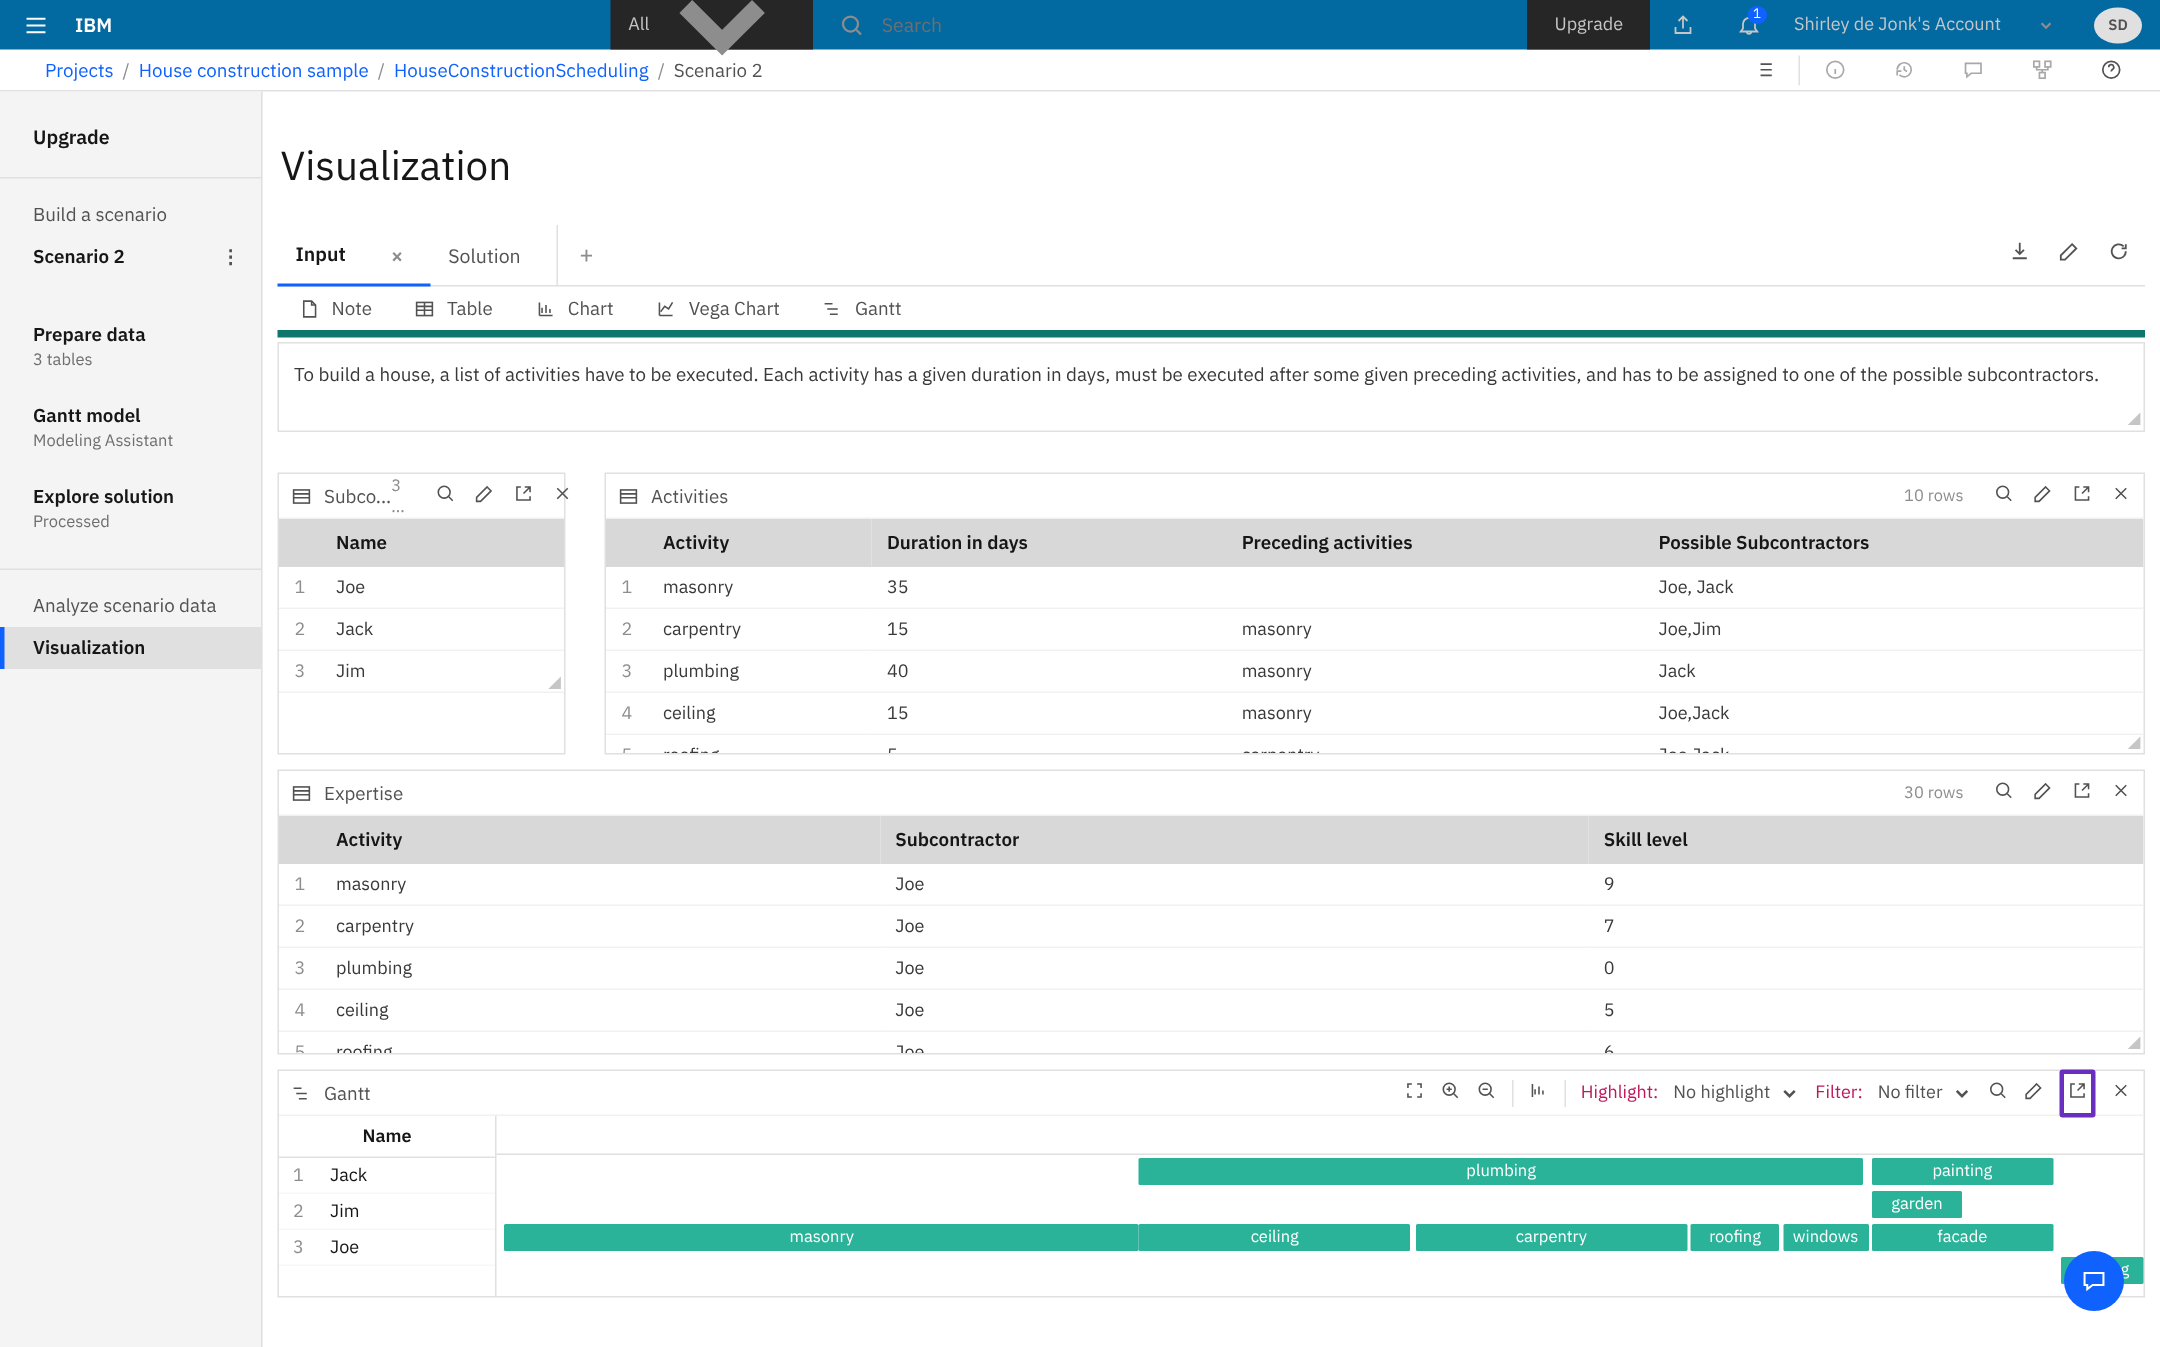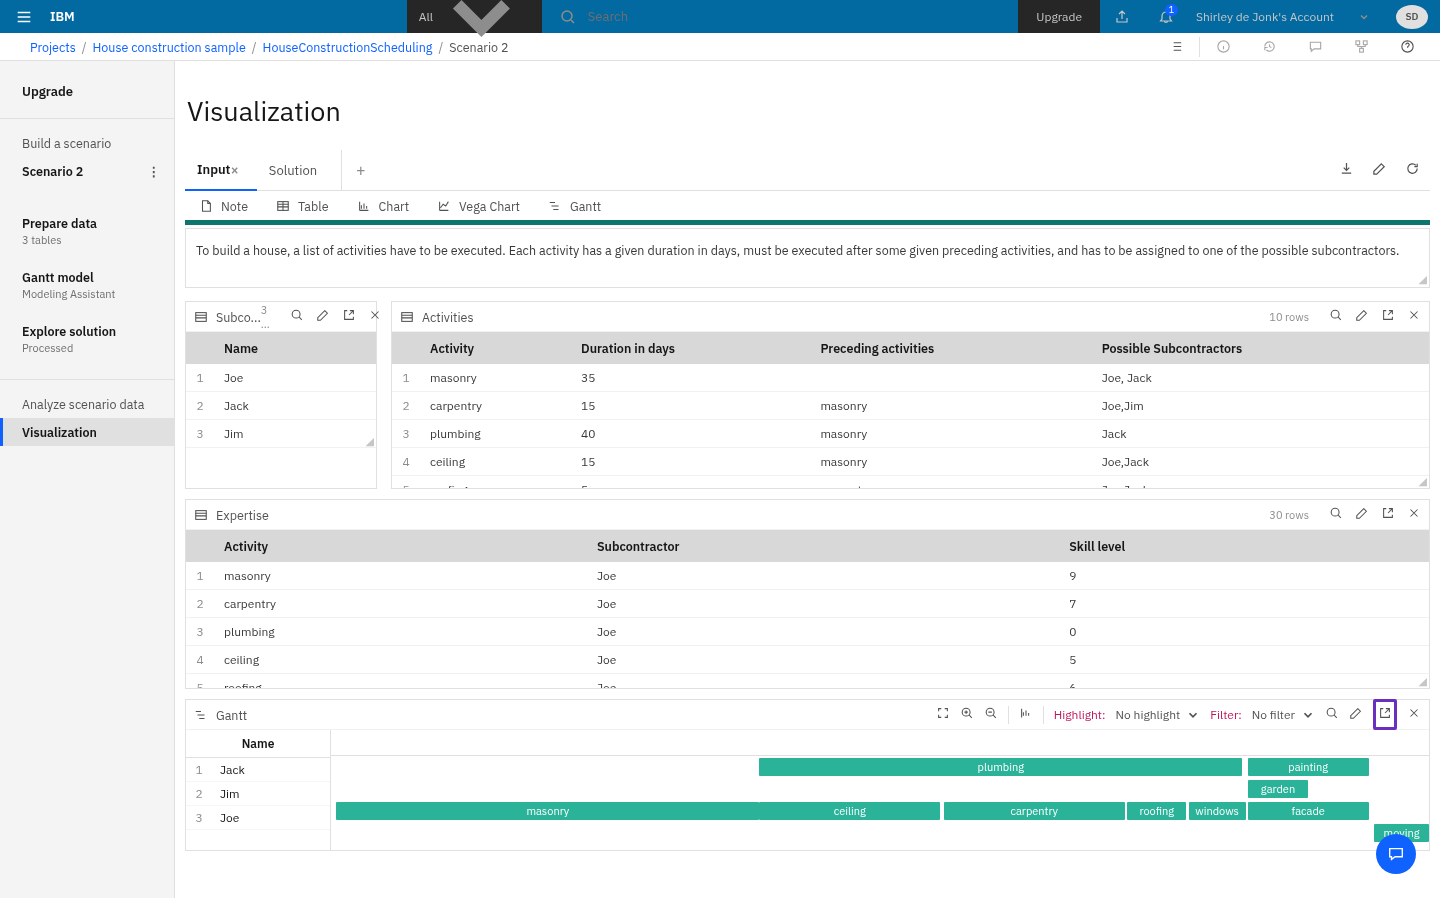--- a/index.html
+++ b/index.html
@@ -46,21 +46,21 @@
 .side-item .sub{ font-size:11px; color:#6f6f6f; font-weight:400; display:block; margin-top:2px;}
 .side-item.with-menu{ display:flex; justify-content:space-between; align-items:center; padding-right:14px;}
 .side-item.selected{ background:#e0e0e0; font-weight:600; color:#161616; border-left:3px solid #0f62fe; padding-left:19px;}
 .side-gap{height:24px;}
 
 .content{ flex:1; padding:20px 10px 0 10px; overflow:auto; height:100%;}
 .page-title{ font-size:27px; font-weight:400; padding:12px 0 22px 2px;}
 
 
 .tabs-row{ display:flex; align-items:center; border-bottom:1px solid #e0e0e0;}
-.tab{ padding:10px 18px 10px 12px; font-size:13px; color:#525252; cursor:pointer; display:flex; align-items:center; }
+.tab{ padding:10px 18px 10px 12px; font-size:13px; color:#525252; cursor:pointer; display:flex; align-items:center; gap:30px;}
 .tab.active{ color:#161616; font-weight:600; border-bottom:2px solid #0f62fe; margin-bottom:-1px;}
 .tab .close{ color:#8d8d8d; font-size:14px; cursor:pointer;}
 .tab-add{ padding:10px 14px; color:#8d8d8d; cursor:pointer; font-size:16px; border-left:1px solid #e0e0e0; margin-left:6px;}
 .tabs-right{ margin-left:auto; display:flex; gap:18px; padding-right:10px;}
 .tabs-right .mini{ color:#525252; cursor:pointer;}
 .tabs-right svg{width:15px;height:15px;}
 
 
 .type-toolbar{ display:flex; align-items:center; border-bottom:5px solid #0f766e; height:34px;}
 .type-btn{ display:flex; align-items:center; gap:8px; padding:0 14px; height:100%; font-size:12.5px; color:#525252; cursor:pointer;}
@@ -71,21 +71,21 @@
 .panel-head{ height:30px; display:flex; align-items:center; padding:0 8px; border-bottom:1px solid #f1f1f1; font-size:12.5px; color:#525252;}
 .panel-head .ph-title{ display:flex; align-items:center; gap:8px;}
 .panel-head svg{width:14px;height:14px;}
 .panel-head .rowcount{font-size:11px; color:#8d8d8d; margin-right:8px;}
 .panel-head-actions{ margin-left:auto; display:flex; align-items:center; gap:12px;}
 .panel-head-actions .act{cursor:pointer; color:#525252;}
 .panel-body{ padding:12px 10px; font-size:12.5px; color:#393939; line-height:1.5; min-height:58px; position:relative;}
 .resize-handle{position:absolute;right:2px;bottom:0;color:#c6c6c6;font-size:11px;pointer-events:none;}
 
 
-.two-col{ display:flex; gap:14px; margin-top:10px;}
+.two-col{ display:flex; gap:26px; margin-top:24px;}
 .two-col .col-left{ width:192px;}
 .two-col .col-right{ flex:1;}
 
 
 table.data{ width:100%; border-collapse:collapse; font-size:12px;}
 table.data th{ background:#d8d8d8; text-align:left; font-weight:600; padding:8px 10px; font-size:12.5px;}
 table.data td{ border-bottom:1px solid #f1f1f1; padding:6px 10px; color:#393939;}
 table.data td.idx{ color:#8d8d8d; width:28px; text-align:center;}
 table.data th.idx{ width:28px; background:#d8d8d8;}
 .table-wrap{ max-height:156px; overflow:hidden; position:relative;}

